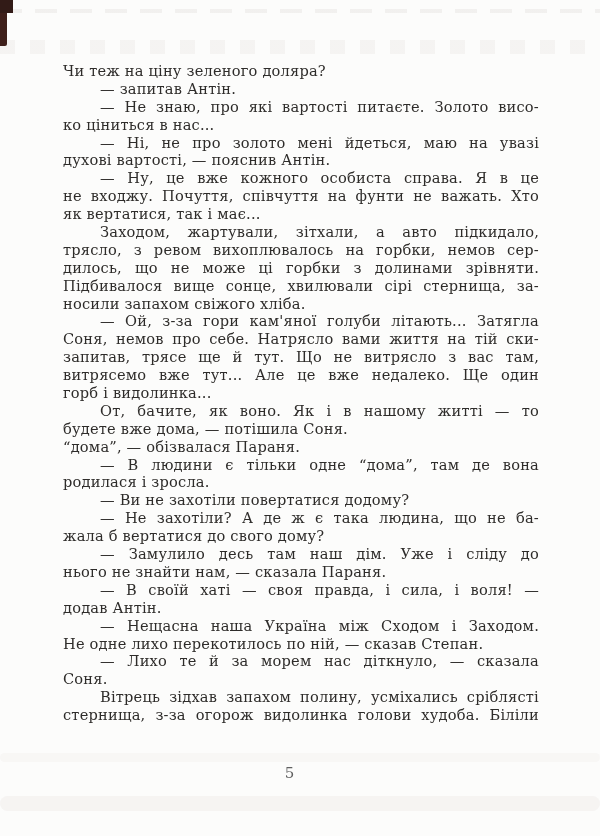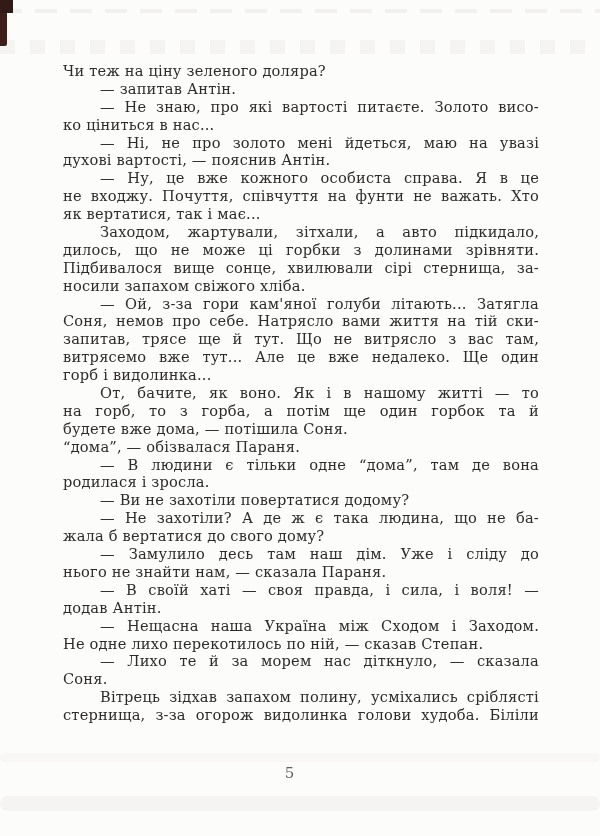--- a/index.html
+++ b/index.html
@@ -114,30 +114,30 @@
   <div class="line">Чи теж на ціну зеленого доляра?</div>
       <div class="line indent">— запитав Антін.</div>
       <div class="line indent justify">— Не знаю, про які вартості питаєте. Золото висо-</div>
       <div class="line">ко ціниться в нас...</div>
       <div class="line indent justify">— Ні, не про золото мені йдеться, маю на увазі</div>
       <div class="line">духові вартості, — пояснив Антін.</div>
       <div class="line indent justify">— Ну, це вже кожного особиста справа. Я в це</div>
       <div class="line justify">не входжу. Почуття, співчуття на фунти не важать. Хто</div>
       <div class="line">як вертатися, так і має...</div>
       <div class="line indent justify">Заходом, жартували, зітхали, а авто підкидало,</div>
+      <div class="line justify">трясло, з ревом вихоплювалось на горбки, немов сер-</div>
       <div class="line justify">дилось, що не може ці горбки з долинами зрівняти.</div>
       <div class="line justify">Підбивалося вище сонце, хвилювали сірі стернища, за-</div>
       <div class="line">носили запахом свіжого хліба.</div>
       <div class="line indent justify">— Ой, з-за гори кам'яної голуби літають... Затягла</div>
       <div class="line justify">Соня, немов про себе. Натрясло вами життя на тій ски-</div>
       <div class="line justify">запитав, трясе ще й тут. Що не витрясло з вас там,</div>
       <div class="line justify">витрясемо вже тут... Але це вже недалеко. Ще один</div>
       <div class="line">горб і видолинка...</div>
       <div class="line indent justify">От, бачите, як воно. Як і в нашому житті — то</div>
-      <div class="line justify">на горб, то з горба, а потім ще один горбок та й</div>
       <div class="line">будете вже дома, — потішила Соня.</div>
       <div class="line">“дома”, — обізвалася Параня.</div>
       <div class="line indent justify">— В людини є тільки одне “дома”, там де вона</div>
       <div class="line">родилася і зросла.</div>
       <div class="line indent">— Ви не захотіли повертатися додому?</div>
       <div class="line indent justify">— Не захотіли? А де ж є така людина, що не ба-</div>
       <div class="line">жала б вертатися до свого дому?</div>
       <div class="line indent justify">— Замулило десь там наш дім. Уже і сліду до</div>
       <div class="line">нього не знайти нам, — сказала Параня.</div>
       <div class="line indent justify">— В своїй хаті — своя правда, і сила, і воля! —</div>

